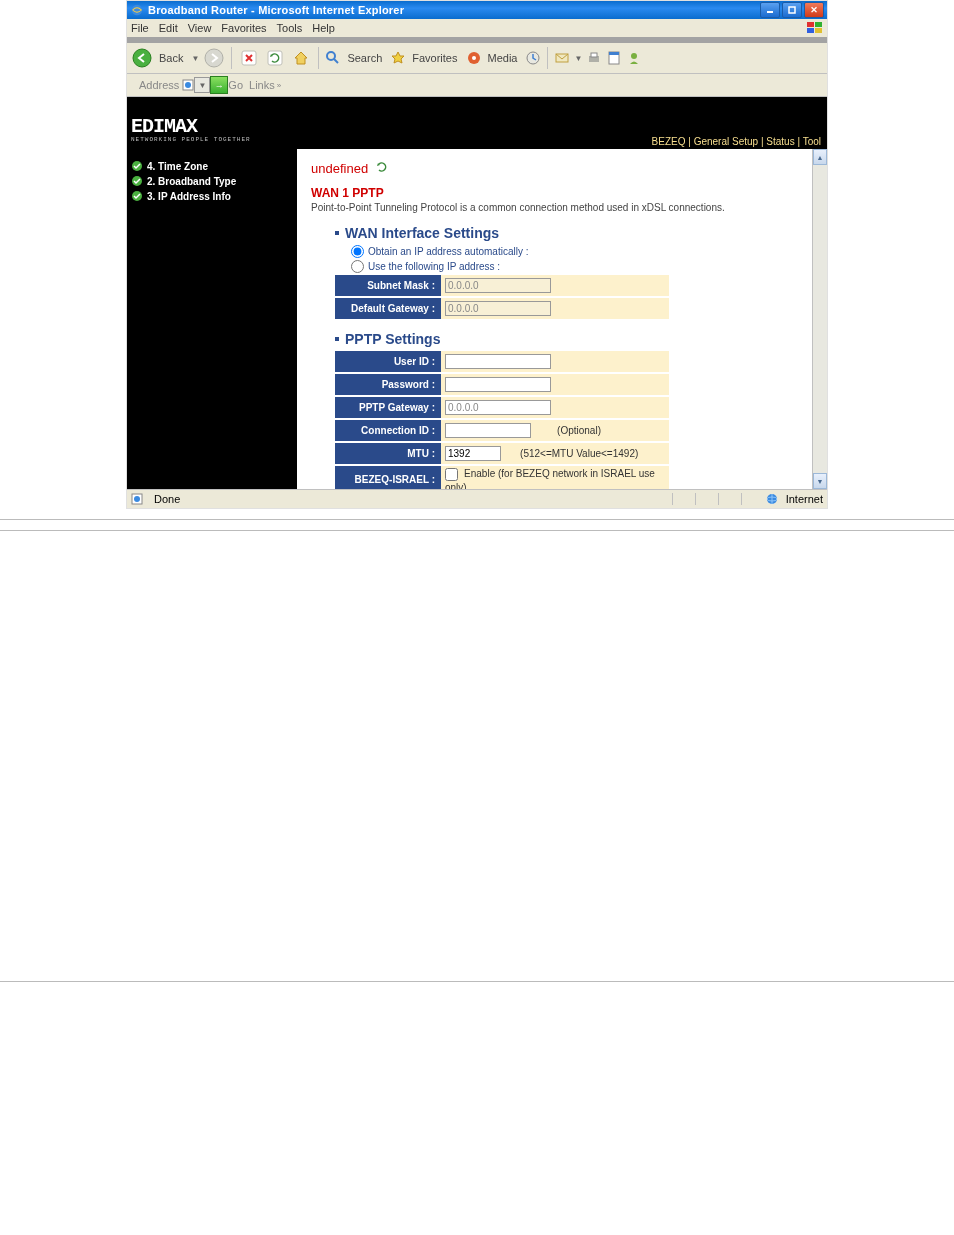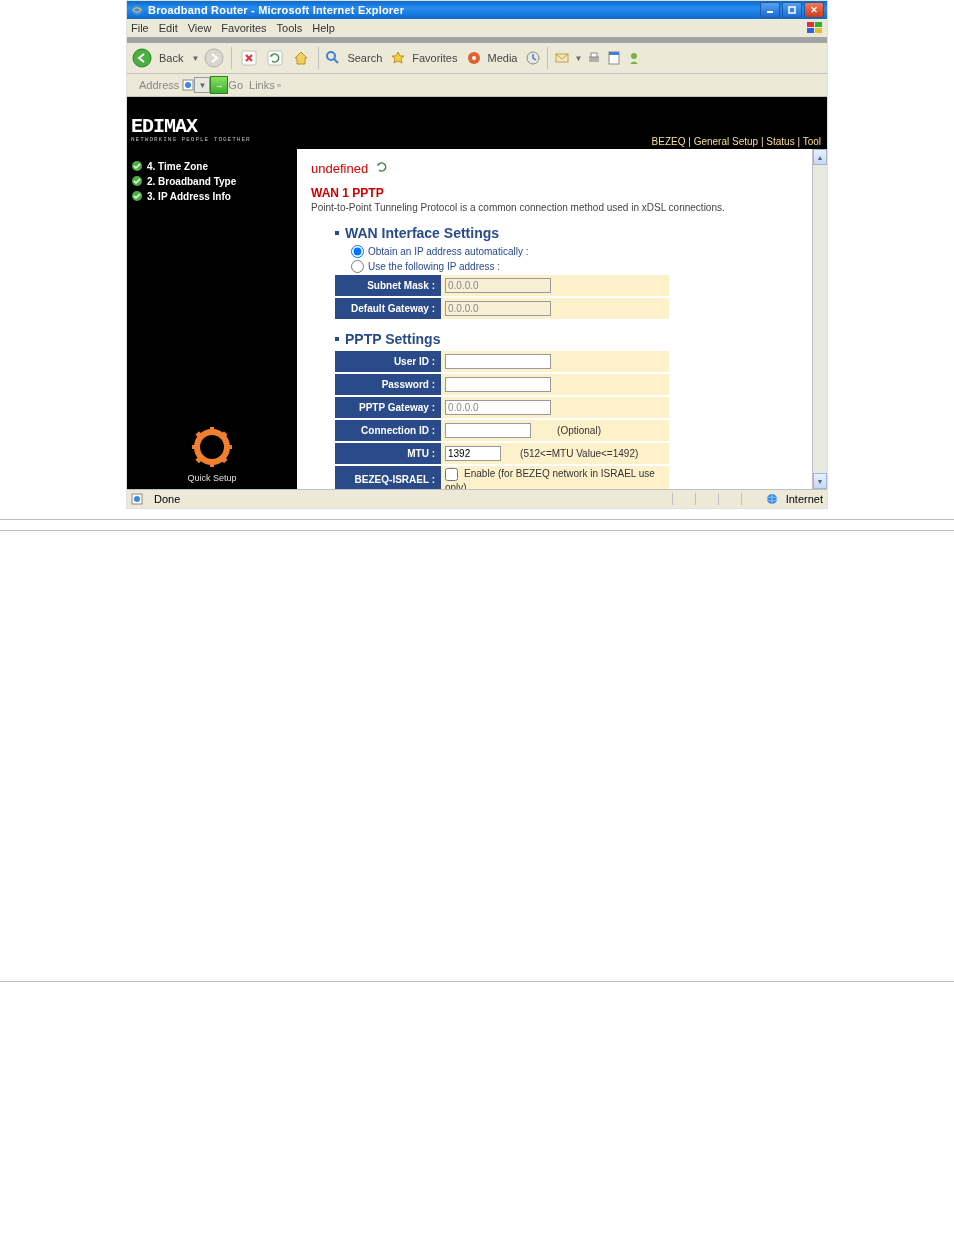--- a/index.html
+++ b/index.html
@@ -244,37 +244,20 @@
             </svg>
           <span>2. Broadband Type</span>
         </div>
         <div class="sbitem">
           <svg class="tick" viewBox="0 0 12 12">
               <circle cx="6" cy="6" r="5" fill="#4ab040"></circle>
               <path d="M3 6 L5 8 L9 4" stroke="#fff" stroke-width="1.5" fill="none"></path>
             </svg>
           <span>3. IP Address Info</span>
         </div>
-        <div class="sbfoot">
-          <svg class="gear" viewBox="0 0 44 44">
-            <circle cx="22" cy="22" r="15" fill="none" stroke="#f08030" stroke-width="6"></circle>
-            <g fill="#f08030">
-                <rect x="20" y="2" width="4" height="6"></rect>
-                <rect x="20" y="36" width="4" height="6"></rect>
-                <rect x="2" y="20" width="6" height="4"></rect>
-                <rect x="36" y="20" width="6" height="4"></rect>
-                <rect x="7" y="7" width="5" height="5" transform="rotate(45 9 9)"></rect>
-                <rect x="32" y="7" width="5" height="5" transform="rotate(45 34 9)"></rect>
-                <rect x="7" y="32" width="5" height="5" transform="rotate(45 9 34)"></rect>
-                <rect x="32" y="32" width="5" height="5" transform="rotate(45 34 34)"></rect>
-              </g>
-            <circle cx="22" cy="22" r="6" fill="#000"></circle>
-          </svg>
-          <div class="lbl">Quick Setup</div>
-        </div>
       </div>
 
       <div class="content">
         <div class="h-red">
           <span>undefined</span>
           <svg class="rfrsh" width="12" height="12">
               <path d="M3 3 A4 4 0 1 1 3 9" fill="none" stroke="#3a8a3a" stroke-width="1.5"></path>
               <path d="M2 2 L4 4 L1 5 Z" fill="#3a8a3a"></path>
             </svg>
         </div>

